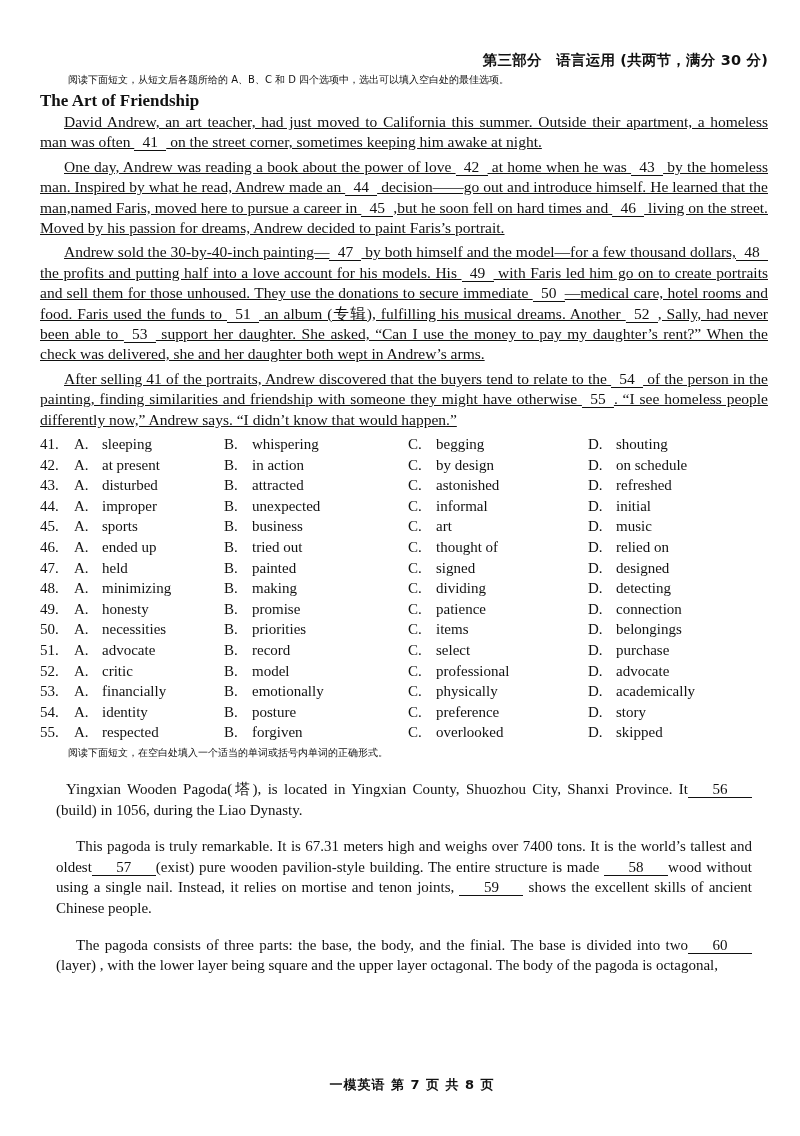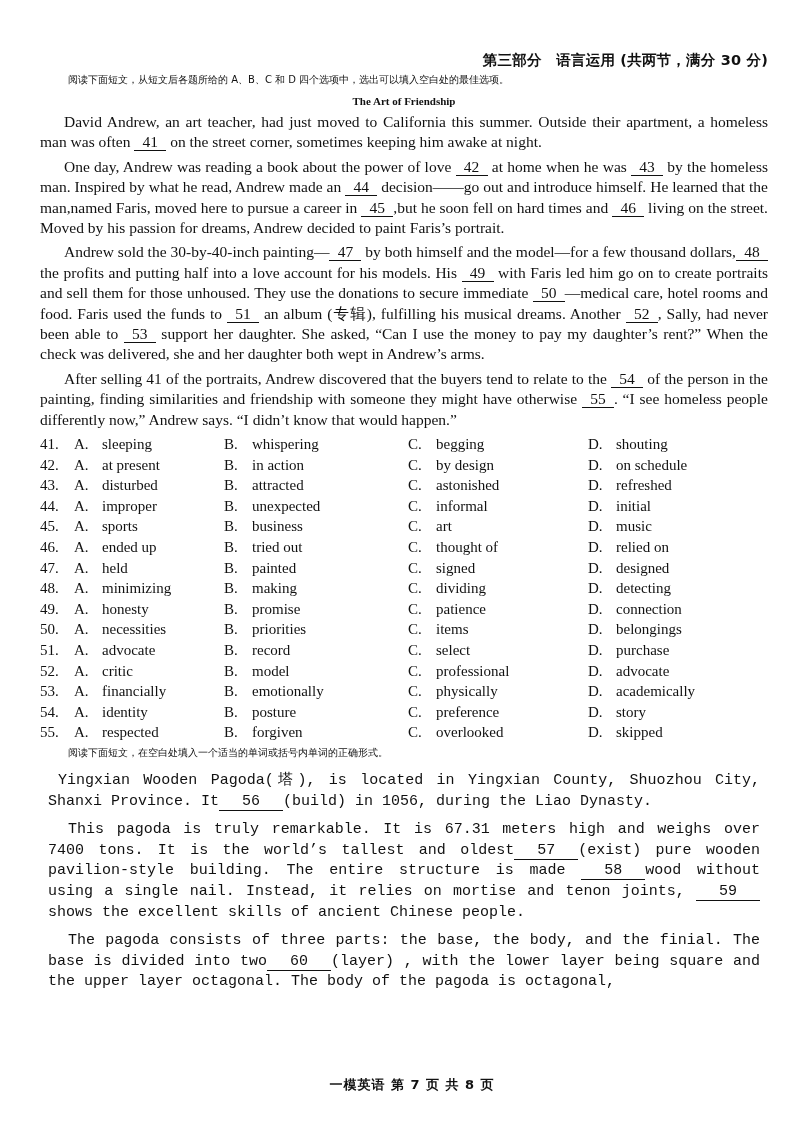--- a/index.html
+++ b/index.html
@@ -1,34 +1,34 @@
 <!DOCTYPE html>
 <html><head>
 <meta charset="utf-8">
 <style>
   html, body { margin: 0; padding: 0; background: #ffffff; }
   body { width: 800px; height: 1136px; position: relative; overflow: hidden; color: #111; font-family: "Liberation Serif", "DejaVu Serif", serif; }
   .page { position: absolute; left: 40px; top: 50px; width: 728px; }
   .cn-head { font-family: "DejaVu Sans", sans-serif; font-weight: bold; font-size: 14.5px; line-height: 20px; letter-spacing: 0.2px; text-align: right; }
   .cn-head2 { font-family: "DejaVu Sans", sans-serif; font-size: 14.5px; line-height: 20px; }
   .cn-instr { font-family: "DejaVu Sans", sans-serif; font-size: 10px; line-height: 20px; text-indent: 28px; }
-  .title { text-align: center; font-weight: bold; font-size: 11px; line-height: 22px; margin-top: 0px; }
-  .para { font-size: 15.5px; line-height: 20.4px; text-align: justify; text-indent: 24px; margin: 0 0 4px 0; }
+  .title { text-align: left; font-weight: bold; font-size: 17px; line-height: 22px; margin-top: 0px; }
+  .para { font-size: 15.5px; line-height: 20.4px; text-align: justify; text-indent: 24px; margin: 0 0 4px 0; text-decoration: underline; }
   .blank { display: inline-block; border-bottom: 1.2px solid #111; text-align: center; line-height: 16px; padding: 0 3px; min-width: 26px; text-indent: 0; }
   .blank.wide { min-width: 58px; }
   .options { margin-top: 2px; }
   .opt-row { display: flex; font-size: 15px; line-height: 20.6px; }
   .opt-num { width: 34px; }
   .opt-cell { display: flex; }
   .opt-cell.a { width: 150px; }
   .opt-cell.b { width: 184px; }
   .opt-cell.c { width: 180px; }
   .opt-cell.d { width: 180px; }
   .opt-letter { width: 28px; }
-  .sec2 { font-size: 15px; line-height: 20.6px; text-align: justify; margin: 8px; font-family: Liberation Mono, monospace; }
+  .sec2 { font-size: 15px; line-height: 20.6px; text-align: justify; margin: 16px; }
   .sec2.indent { text-indent: 20px; }
   .footer { position: absolute; top: 1076px; left: 12px; width: 800px; text-align: center; font-family: "DejaVu Sans", sans-serif; font-weight: bold; font-size: 13px; letter-spacing: 1px; }
 </style>
 </head>
 <body>
 
 <div class="page">
   <div class="cn-head">第三部分　语言运用 (共两节，满分 30 分)</div>
   <div class="cn-instr">阅读下面短文，从短文后各题所给的 A、B、C 和 D 四个选项中，选出可以填入空白处的最佳选项。</div>
   <div class="title">The Art of Friendship</div>

